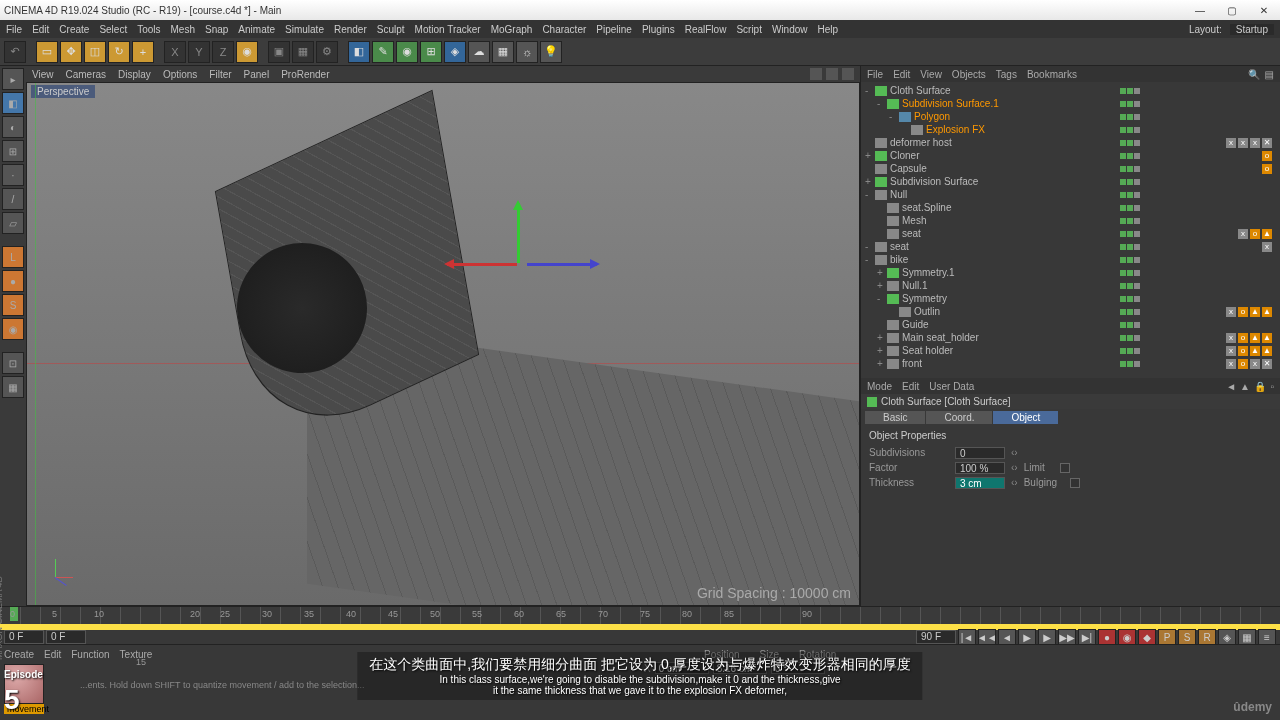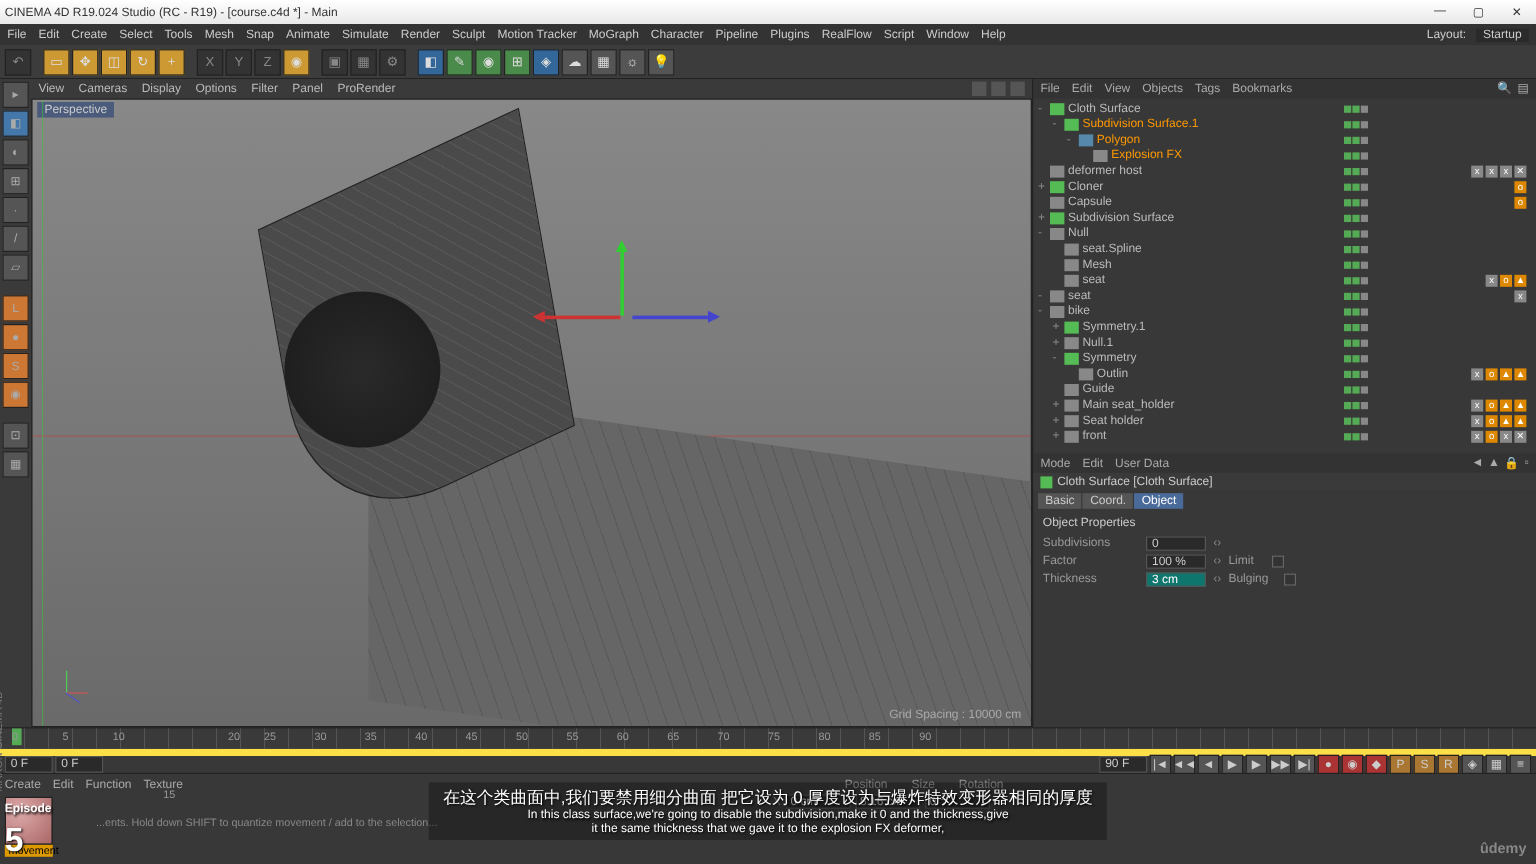--- a/index.html
+++ b/index.html
@@ -29,21 +29,21 @@
 .lefttools .lbtn.blue { background:#4477aa;}
 
 .viewport-wrap { flex: 1; display: flex; flex-direction: column; }
 .vmenu { background: #3a3a3a; height: 16px; display: flex; align-items: center; padding: 0 6px; color: #bbb; gap: 12px; }
 .vmenu span { cursor: pointer; }
 .vmenu .vright { margin-left:auto; display:flex; gap:4px;}
 .vmenu .vright span { width:12px; height:12px; background:#555; cursor:pointer;}
 
 .viewport { flex: 1; background: linear-gradient(#888,#6a6a6a); position: relative; overflow: hidden; border:1px solid #222;}
 .persp-label { position:absolute; top:2px; left:4px; background:rgba(60,80,120,0.8); color:#ccc; padding:1px 6px; font-size:10px;}
-.grid-spacing { position:absolute; bottom:4px; right:8px; color:#aaa; font-size:10px;}
+.grid-spacing { position:absolute; bottom:4px; right:8px; color:#aaa; font-size:14px;}
 .axis-h { position:absolute; top:280px; left:0; width:100%; height:1px; background:rgba(200,60,60,0.5);}
 .axis-v { position:absolute; top:0; left:8px; width:1px; height:100%; background:rgba(60,200,60,0.5);}
 
 .mesh-shape { position:absolute; background:#5a5a5a; border:1px solid #222; }
 .cylinder { left:200px; top:60px; width:240px; height:260px; border-radius:0 0 0 120px; transform:rotate(-25deg) skewX(-15deg); background:repeating-linear-gradient(45deg,#4a4a4a,#4a4a4a 8px,#555 8px,#555 9px), repeating-linear-gradient(-45deg,transparent,transparent 8px,rgba(0,0,0,0.3) 8px,rgba(0,0,0,0.3) 9px);}
 .cap { position:absolute; left:210px; top:160px; width:130px; height:130px; border-radius:50%; background:radial-gradient(circle,#2a2a2a,#1a1a1a); transform:rotate(-15deg);}
 .plane { position:absolute; left:280px; top:280px; width:560px; height:260px; background:repeating-linear-gradient(70deg,#666,#666 14px,#5a5a5a 14px,#5a5a5a 15px); transform:skewY(8deg);}
 
 .gizmo { position:absolute; left:490px; top:180px; }
 .gizmo .arr { position:absolute; }
@@ -79,21 +79,21 @@
 .om-row .tags { position:absolute; right:8px; display:flex; gap:2px;}
 .om-row .tags span{width:10px;height:10px;background:#888;font-size:8px;text-align:center;color:#fff;}
 .om-row .tags span.o{background:#d80;}
 
 .attr-menu { background:#333; height:16px; display:flex; align-items:center; padding:0 6px; gap:10px; color:#aaa;}
 .attr-menu .amr{margin-left:auto;display:flex;gap:4px;}
 .attr-menu .amr span{cursor:pointer;}
 .attr-head { background:#3a3a3a; padding:2px 6px; color:#ccc; display:flex; align-items:center; gap:4px;text-align:center;}
 .attr-head .dot{width:10px;height:10px;background:#5b5;}
 .attr-tabs { display:flex; gap:1px; padding:2px 4px;}
-.attr-tabs span{ background:#555; color:#ccc; padding:1px 6px; cursor:pointer;}
+.attr-tabs span{ background:#555; color:#ccc; padding:1px 18px; cursor:pointer;}
 .attr-tabs span.active{ background:#4a6a9a; color:#fff;}
 .attr-section { padding:4px 8px; color:#aaa;}
 .attr-section .sec-title{color:#ccc; margin-bottom:4px;}
 .attr-row{ display:flex; align-items:center; height:15px; gap:6px;}
 .attr-row .albl{width:80px; color:#999;}
 .attr-row .aval{ background:#2a2a2a; border:1px solid #555; padding:0 4px; width:50px; color:#ccc; height:12px; line-height:12px;}
 .attr-row .aval.hl{background:#0f766e;color:#fff;}
 .attr-row .spin{color:#888;cursor:pointer;}
 .attr-row .chk{width:10px;height:10px;border:1px solid #666;background:#333;}
 
@@ -627,21 +627,21 @@
       <span style="left: 346px;">40</span>
       <span style="left: 388px;">45</span>
       <span style="left: 430px;">50</span>
       <span style="left: 472px;">55</span>
       <span style="left: 514px;">60</span>
       <span style="left: 556px;">65</span>
       <span style="left: 598px;">70</span>
       <span style="left: 640px;">75</span>
       <span style="left: 682px;">80</span>
       <span style="left: 724px;">85</span>
-      <span style="left: 766px;">90</span>
+      <span style="left: 802px;">90</span>
     </div>
 </div>
 
 <div class="timectrl">
   <span class="tval">0 F</span>
   <span class="tval">0 F</span>
   <div class="spacer"></div>
   <span class="tval">90 F</span>
   <div class="pbtn">|◄</div>
   <div class="pbtn">◄◄</div>

